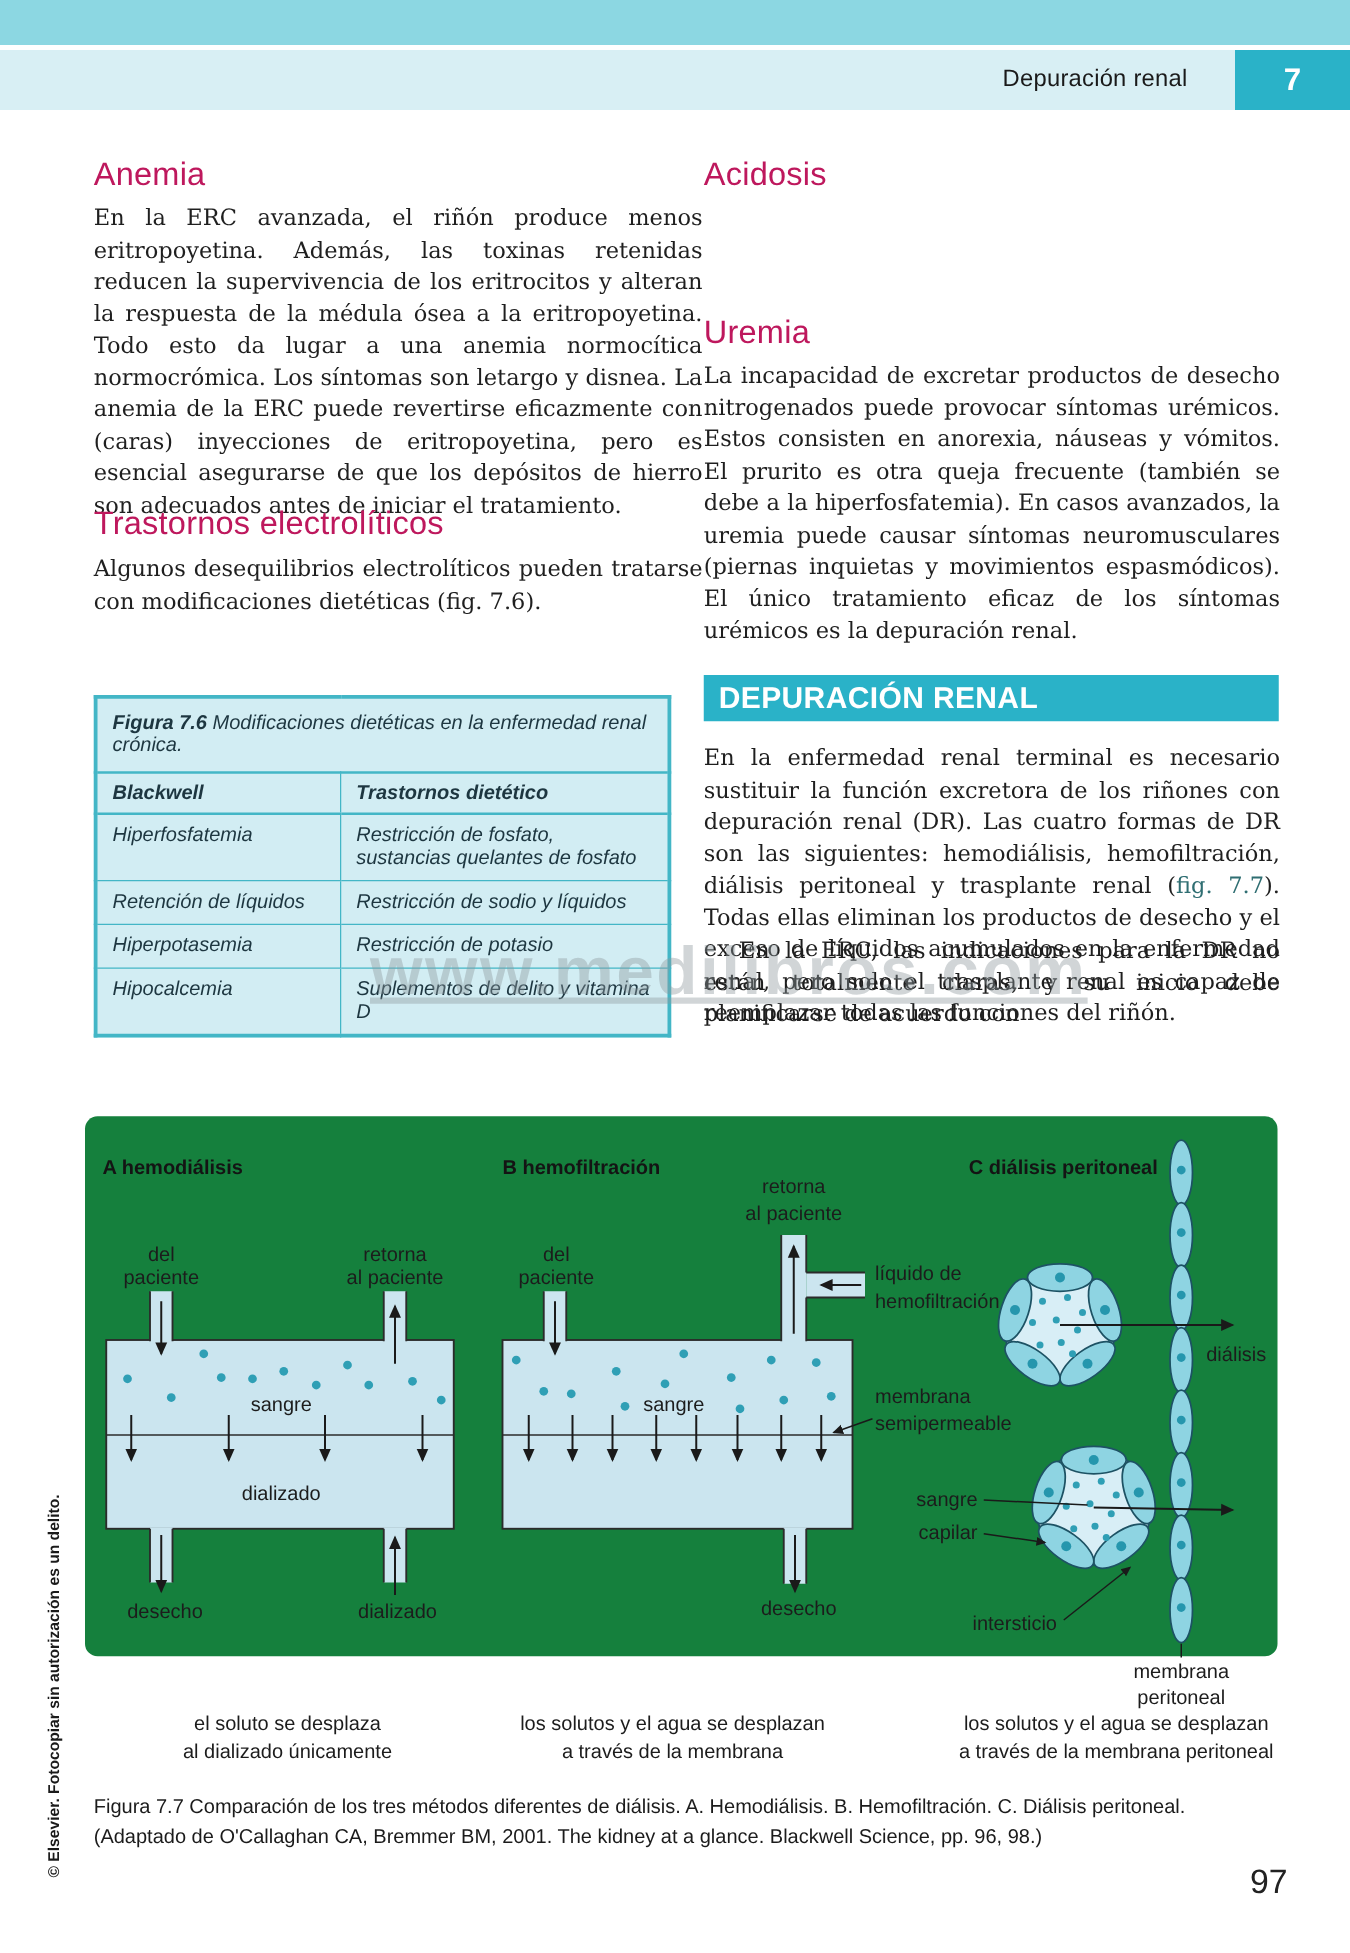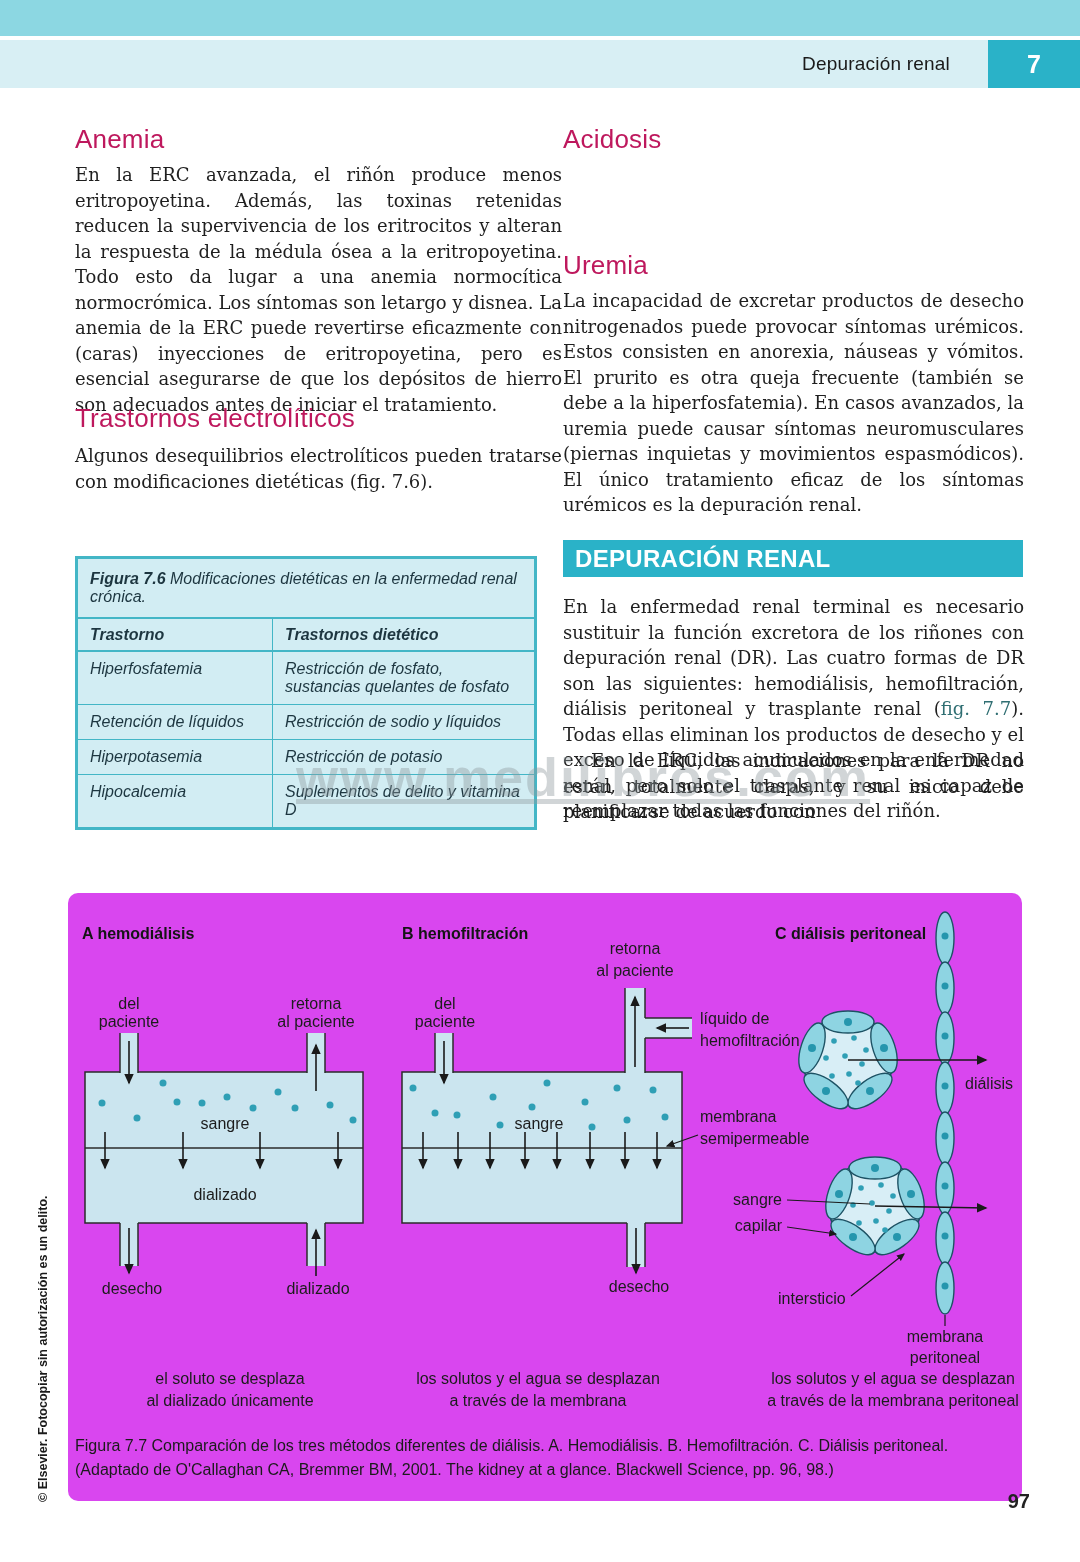--- a/index.html
+++ b/index.html
@@ -25,26 +25,26 @@
   .tablewrap{position:absolute;left:75px;top:556px;font-style:italic;}
   .dtable{border-collapse:collapse;width:462px;background:#d2edf3;border:3px solid #43b6c6;
         font-size:16px;color:#1d3640;table-layout:fixed;}
   .dtable td,.dtable th{vertical-align:top;text-align:left;font-weight:normal;}
   .dtable .cap td{padding:11px 12px;border-bottom:2px solid #43b6c6;}
   .dtable .cap .b{font-weight:bold;}
   .dtable .hdr th{font-weight:bold;padding:7px 12px 6px 12px;border-bottom:2px solid #43b6c6;}
   .dtable tbody td{padding:8px 12px;border-top:1.5px solid #43b6c6;}
   .dtable th+th,.dtable tbody td+td{border-left:1.5px solid #43b6c6;}
   
-  .figure{position:absolute;left:68px;top:893px;width:954px;height:608px;background:#d946ef;
+  .figure{position:absolute;left:68px;top:893px;width:954px;height:432px;background:#15803d;
         border-radius:10px;}
   .figcaption{position:absolute;left:75px;top:1434px;width:950px;font-size:16px;line-height:24px;
         color:#1b1b1b;}
-  .pagenum{position:absolute;left:940px;top:1490px;width:90px;text-align:right;font-size:20px;
-        color:#222;font-weight:bold;}
+  .pagenum{position:absolute;left:940px;top:1490px;width:90px;text-align:right;font-size:27px;
+        color:#222;}
   .sidebar{position:absolute;left:36px;top:1502px;transform:rotate(-90deg);transform-origin:0 0;
         white-space:nowrap;font-size:12.5px;font-weight:bold;color:#1a1a1a;}
   .watermark{position:absolute;left:296px;top:746px;font-size:54px;font-weight:bold;
         color:#8e999e;opacity:.40;letter-spacing:2px;z-index:50;pointer-events:none;text-decoration:underline;}
   
   .fl{font-family:"Liberation Sans",sans-serif;font-size:16px;fill:#1c1c1c;}
   .flb{font-family:"Liberation Sans",sans-serif;font-size:16px;font-weight:bold;fill:#141414;}
 </style>
 </head>
 <body>
@@ -66,21 +66,21 @@
     <table class="dtable">
       <colgroup>
           <col style="width:196px">
           <col>
         </colgroup>
       <thead>
         <tr class="cap">
           <td colspan="2"><span class="b">Figura 7.6</span><span> Modificaciones dietéticas en la enfermedad renal crónica.</span></td>
         </tr>
         <tr class="hdr">
-          <th>Trastorno</th>
+          <th>Blackwell</th>
           <th>Trastornos dietético</th>
         </tr>
       </thead>
       <tbody>
         <tr>
           <td>Hiperfosfatemia</td>
           <td>Restricción de fosfato, sustancias quelantes de fosfato</td>
         </tr>
         <tr>
           <td>Retención de líquidos</td>

